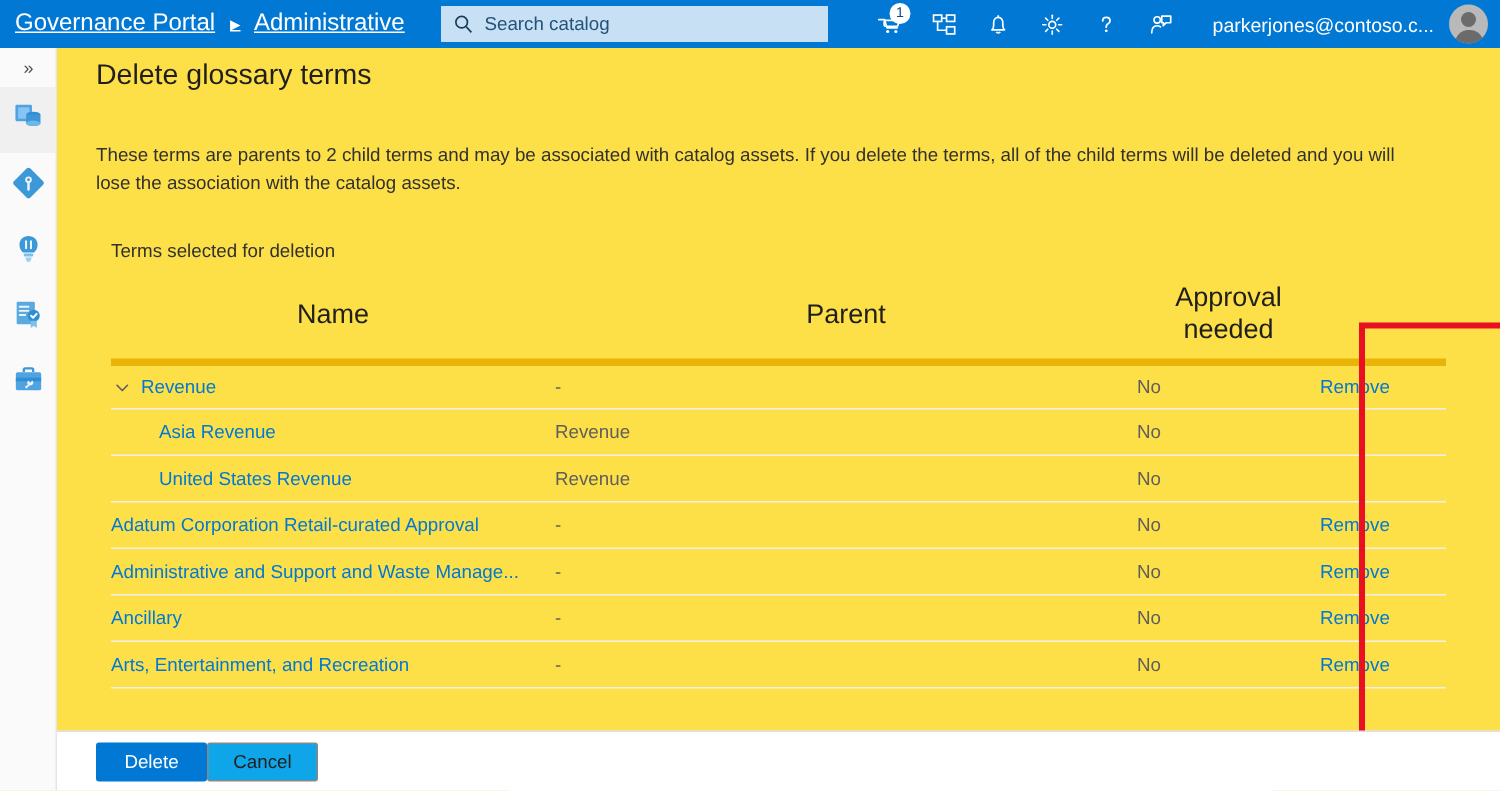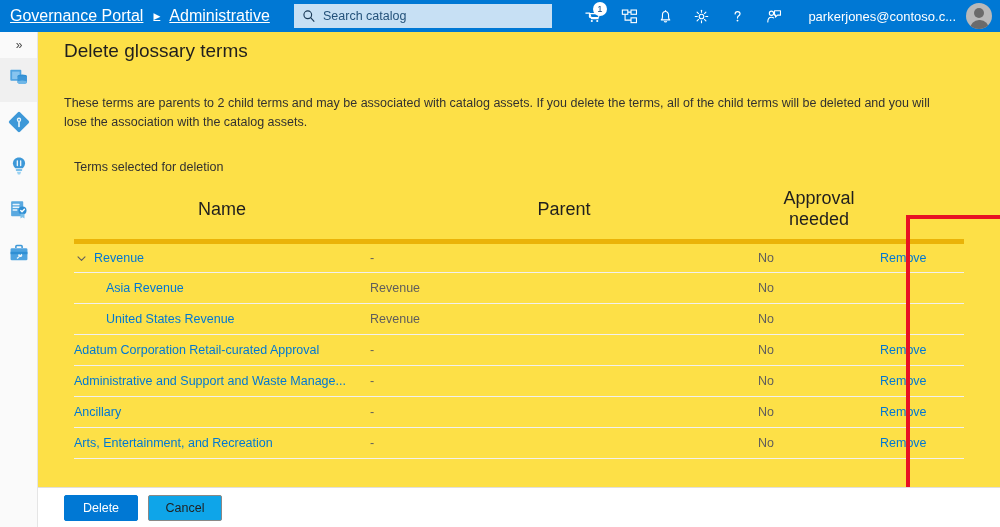--- a/index.html
+++ b/index.html
@@ -161,21 +161,21 @@
   }
 
   
   .footer-div {
     position: absolute; left: 38px; top: 487px;
     width: 962px; height: 1px; background: #e1dfdd;
   }
   .footer {
     position: absolute; left: 38px; top: 488px;
     width: 962px; height: 39px; background: #ffffff;
-    display: flex; align-items: center; padding-left: 26px; gap: 10px;
+    display: flex; align-items: center; padding-left: 26px; 
   }
   .btn {
     font-family: "Liberation Sans", sans-serif;
     font-size: 12.5px; height: 26px; min-width: 74px;
     cursor: pointer; border-radius: 2px;
   }
   .btn-primary { background: #0078d4; color: #fff; border: 1px solid #0078d4; }
   .btn-default { background: #0ea5e9; color: #201f1e; border: 1px solid #8a8886; }
 </style>
 </head>

